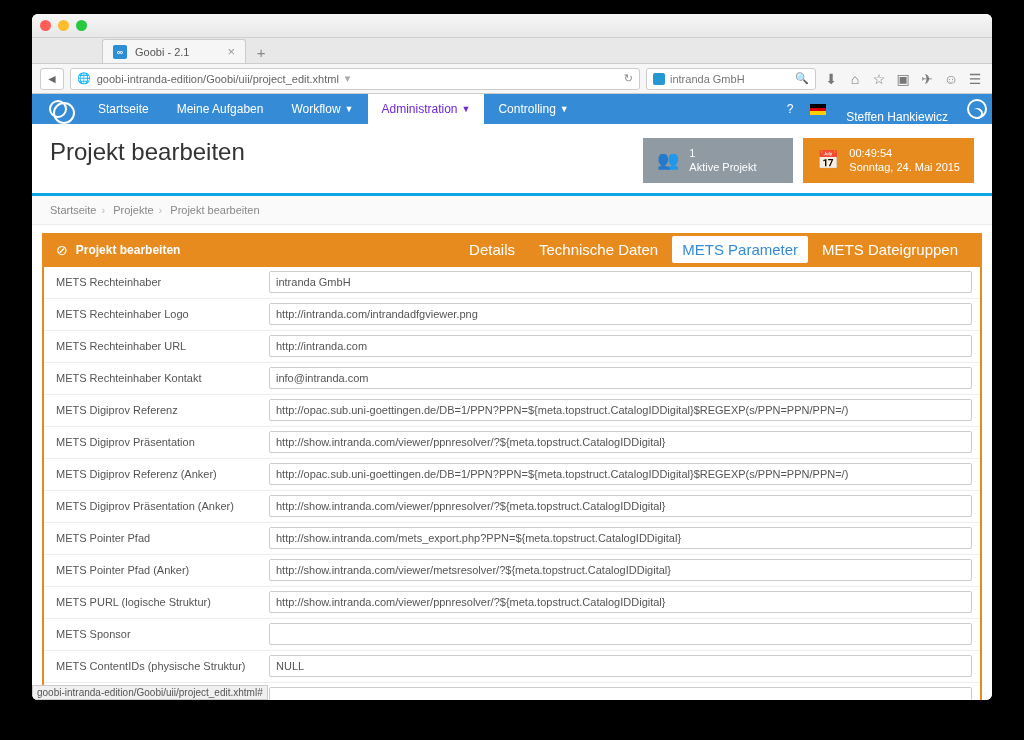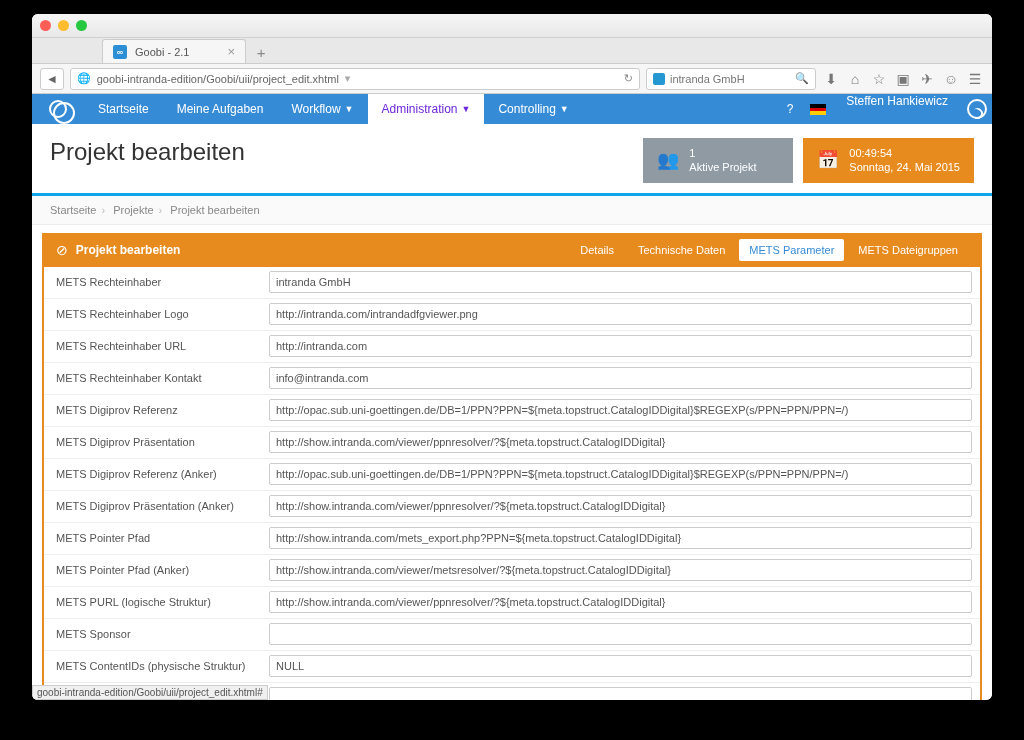--- a/index.html
+++ b/index.html
@@ -26,39 +26,39 @@
 .logo{width:52px;display:flex;align-items:center;justify-content:center;font-size:18px;font-weight:bold}
 .logo span{display:inline-block;width:18px;height:18px;border:2.5px solid #fff;border-radius:50%;position:relative}
 .logo span::after{content:"";position:absolute;right:-10px;top:0;width:18px;height:18px;border:2.5px solid #fff;border-radius:50%}
 .ni{padding:0 14px;display:flex;align-items:center;gap:4px;cursor:pointer}
 .ni.active{background:#fff;color:#6d28d9}
 .ni .car{font-size:9px}
 .spc{flex:1}
 .help{width:28px;display:flex;align-items:center;justify-content:center}
 .flag{width:28px;display:flex;align-items:center;justify-content:center}
 .flag .de{width:16px;height:11px;background:linear-gradient(#000 33%,#dd0000 33% 66%,#ffce00 66%)}
-.user{padding:0 14px;display:flex;align-items:flex-start}
+.user{padding:0 14px;display:flex;align-items:flex-end}
 .ulogo{width:30px;display:flex;align-items:center;justify-content:center}
 .ulogo .c{width:20px;height:20px;border:2px solid #fff;border-radius:50%;position:relative}
 .ulogo .c::after{content:"";position:absolute;left:3px;top:7px;width:9px;height:9px;border:2px solid #fff;border-radius:50%;border-top:none;border-left:none;transform:rotate(-45deg)}
 .hdr{padding:14px 18px 10px;display:flex;align-items:flex-start;gap:10px}
 .hdr h1{font-size:24px;font-weight:400;color:#333;flex:1}
 .ibox{background:#8f9aa3;color:#fff;display:flex;align-items:center;padding:8px 14px;gap:10px;font-size:11px;min-width:150px}
 .ibox.o{background:#e88b1e}
 .ibox .bico{font-size:18px;opacity:.9}
 .ibox .lines{display:flex;flex-direction:column;line-height:1.3}
 .crumb{padding:8px 18px;font-size:11px;color:#888;border-top:3px solid #0ea5e9;border-bottom:1px solid #eee;background:#fafafa}
 .crumb a{color:#888;text-decoration:none}
 .crumb .sep{padding:0 5px;color:#bbb}
 .panel{margin:8px 10px;border:2px solid #e88b1e;border-top:none}
 .phead{background:#e88b1e;color:#fff;display:flex;align-items:center;padding:0 12px;height:34px;font-size:12px}
 .phead .pico{margin-right:8px;font-size:14px}
 .phead .ptit{font-weight:bold}
 .phead .ptabs{margin-left:auto;display:flex;gap:4px}
-.ptab{padding:5px 10px;border-radius:2px;cursor:pointer;font-size:11px}
+.ptab{padding:5px 10px;border-radius:2px;cursor:pointer;font-size:15px}
 .ptab.active{background:#fff;color:#368bd6}
 .frow{display:flex;border-bottom:1px solid #eee;min-height:32px;align-items:center;font-size:11px}
 .flabel{width:225px;padding:6px 12px;color:#555}
 .fval{flex:1;padding:4px 8px 4px 0}
 .fval input{width:100%;height:22px;border:1px solid #ccc;border-radius:2px;padding:0 6px;font-size:11px;color:#555}
 .status{position:absolute;bottom:0;left:0;font-size:10px;color:#555;background:#f0f0f0;border:1px solid #ccc;padding:1px 4px}
 </style>
 </head>
 <body>
 

